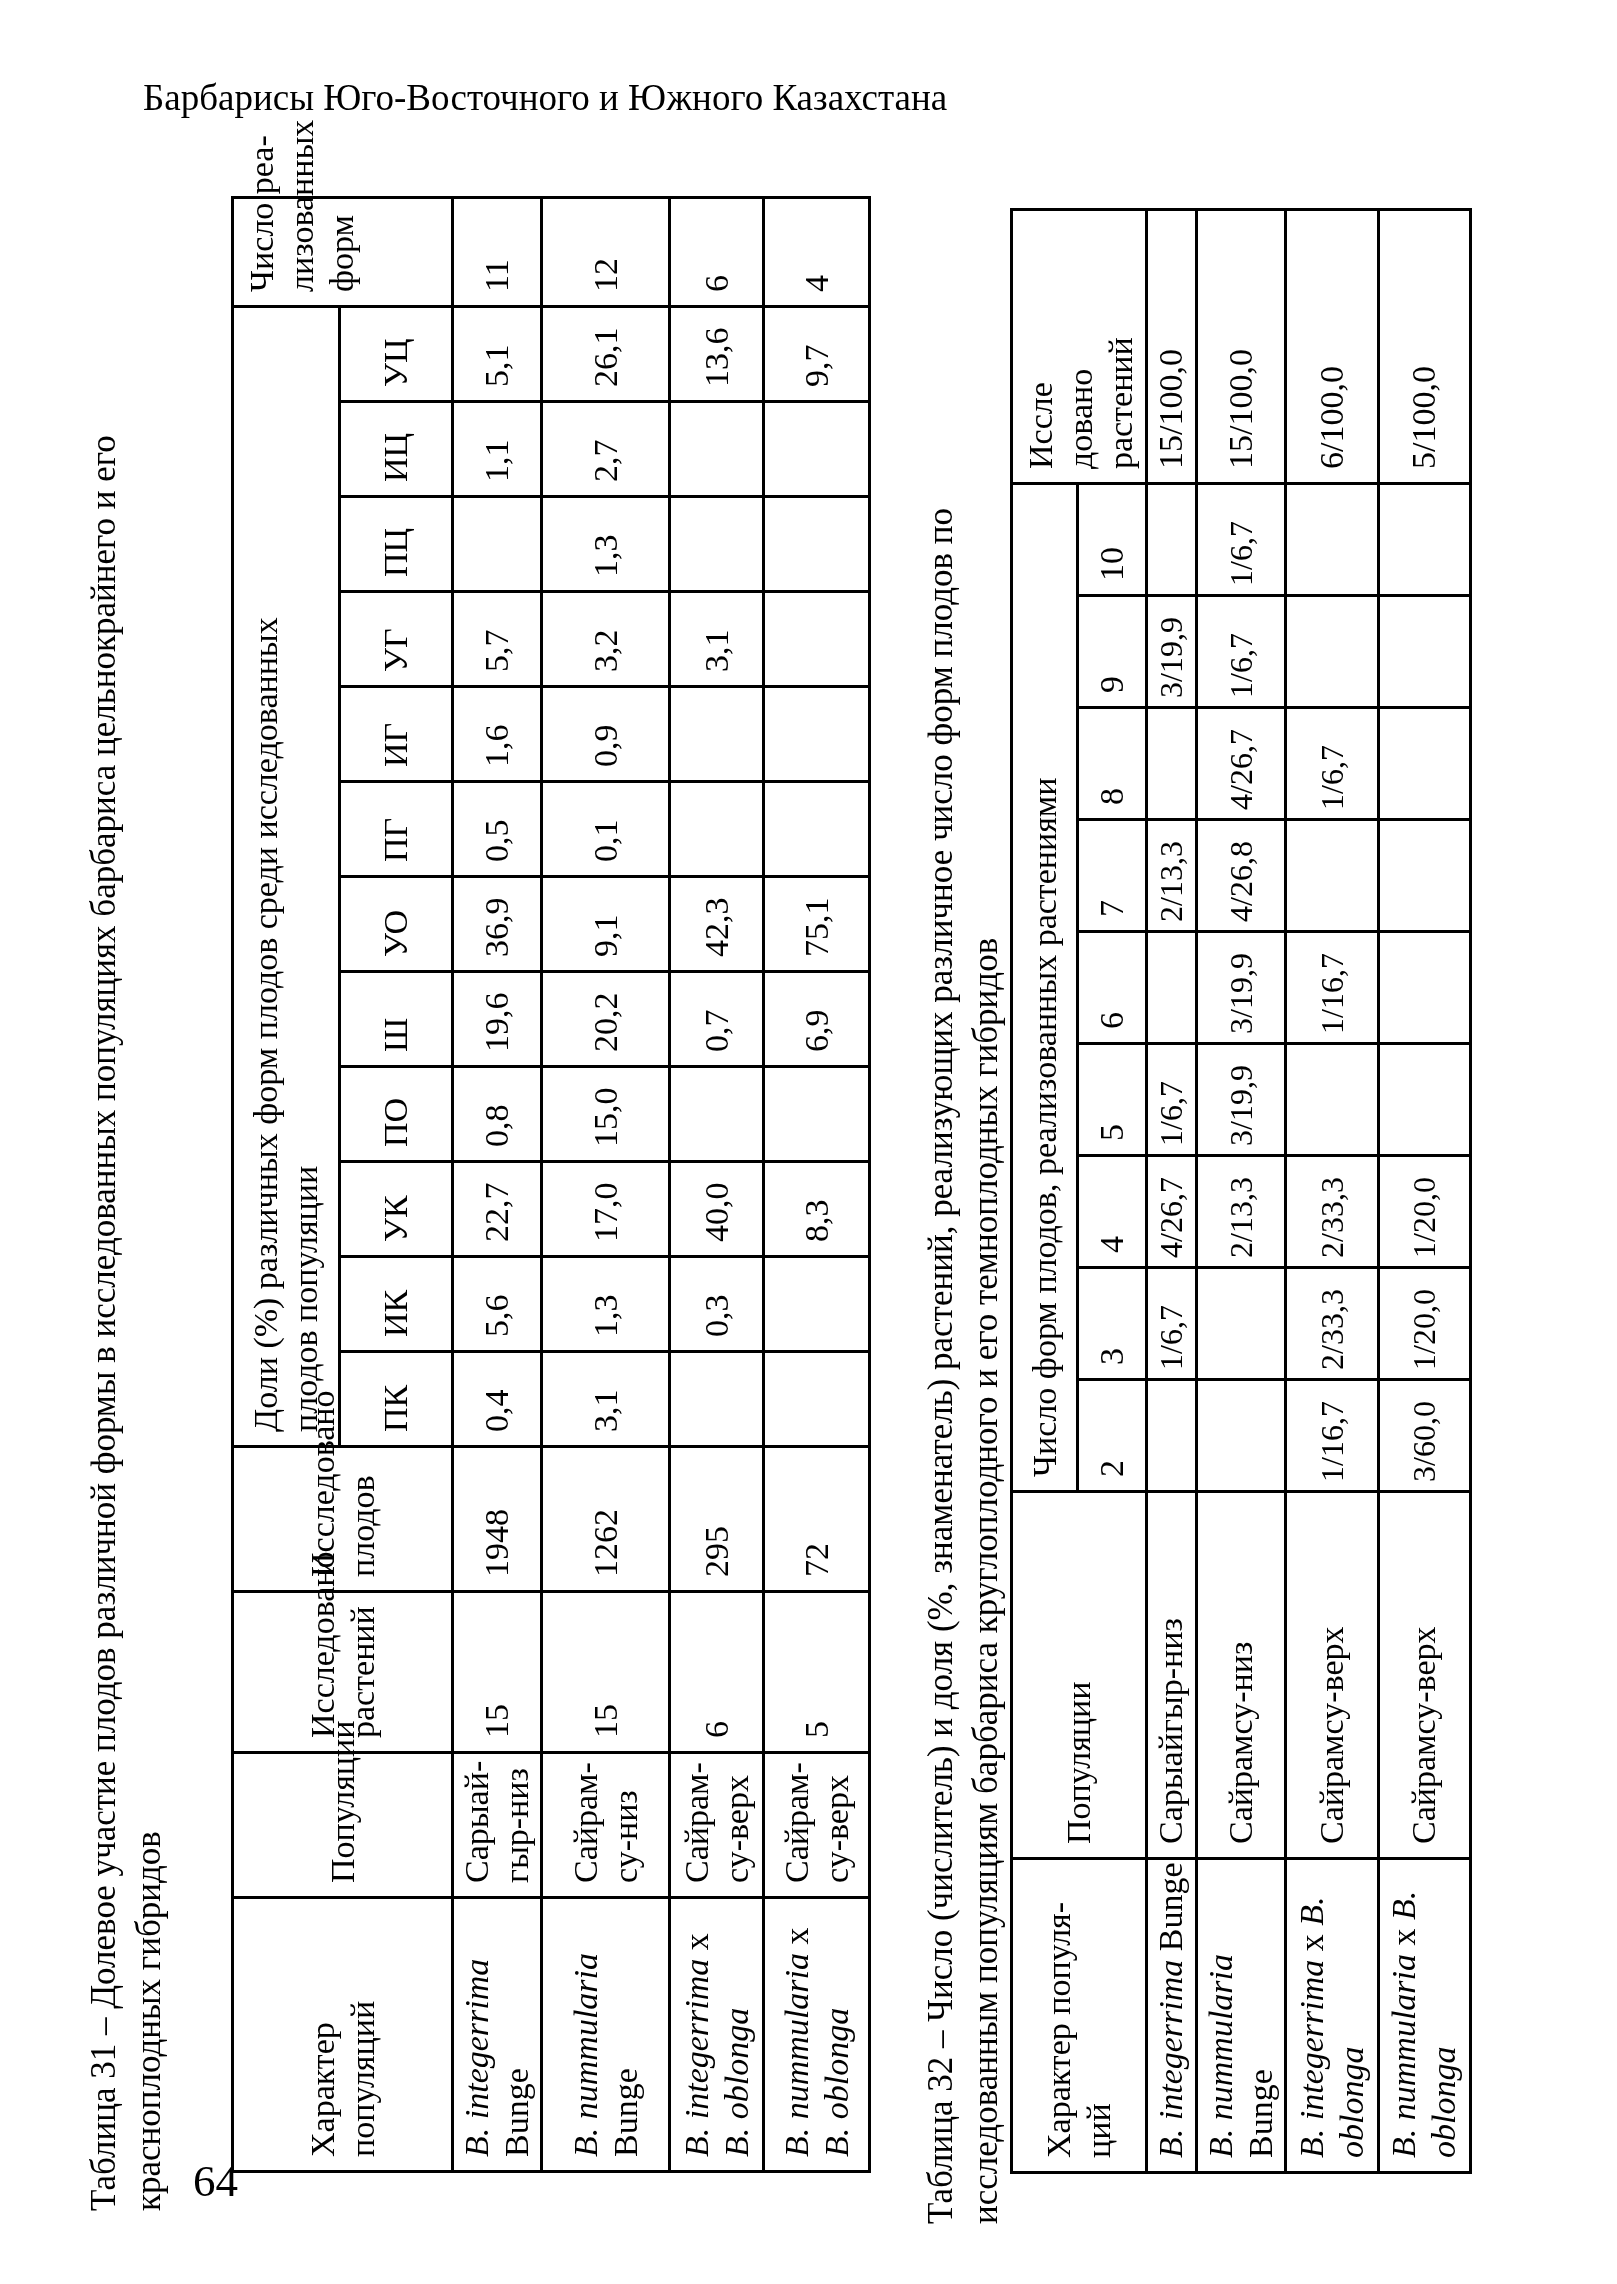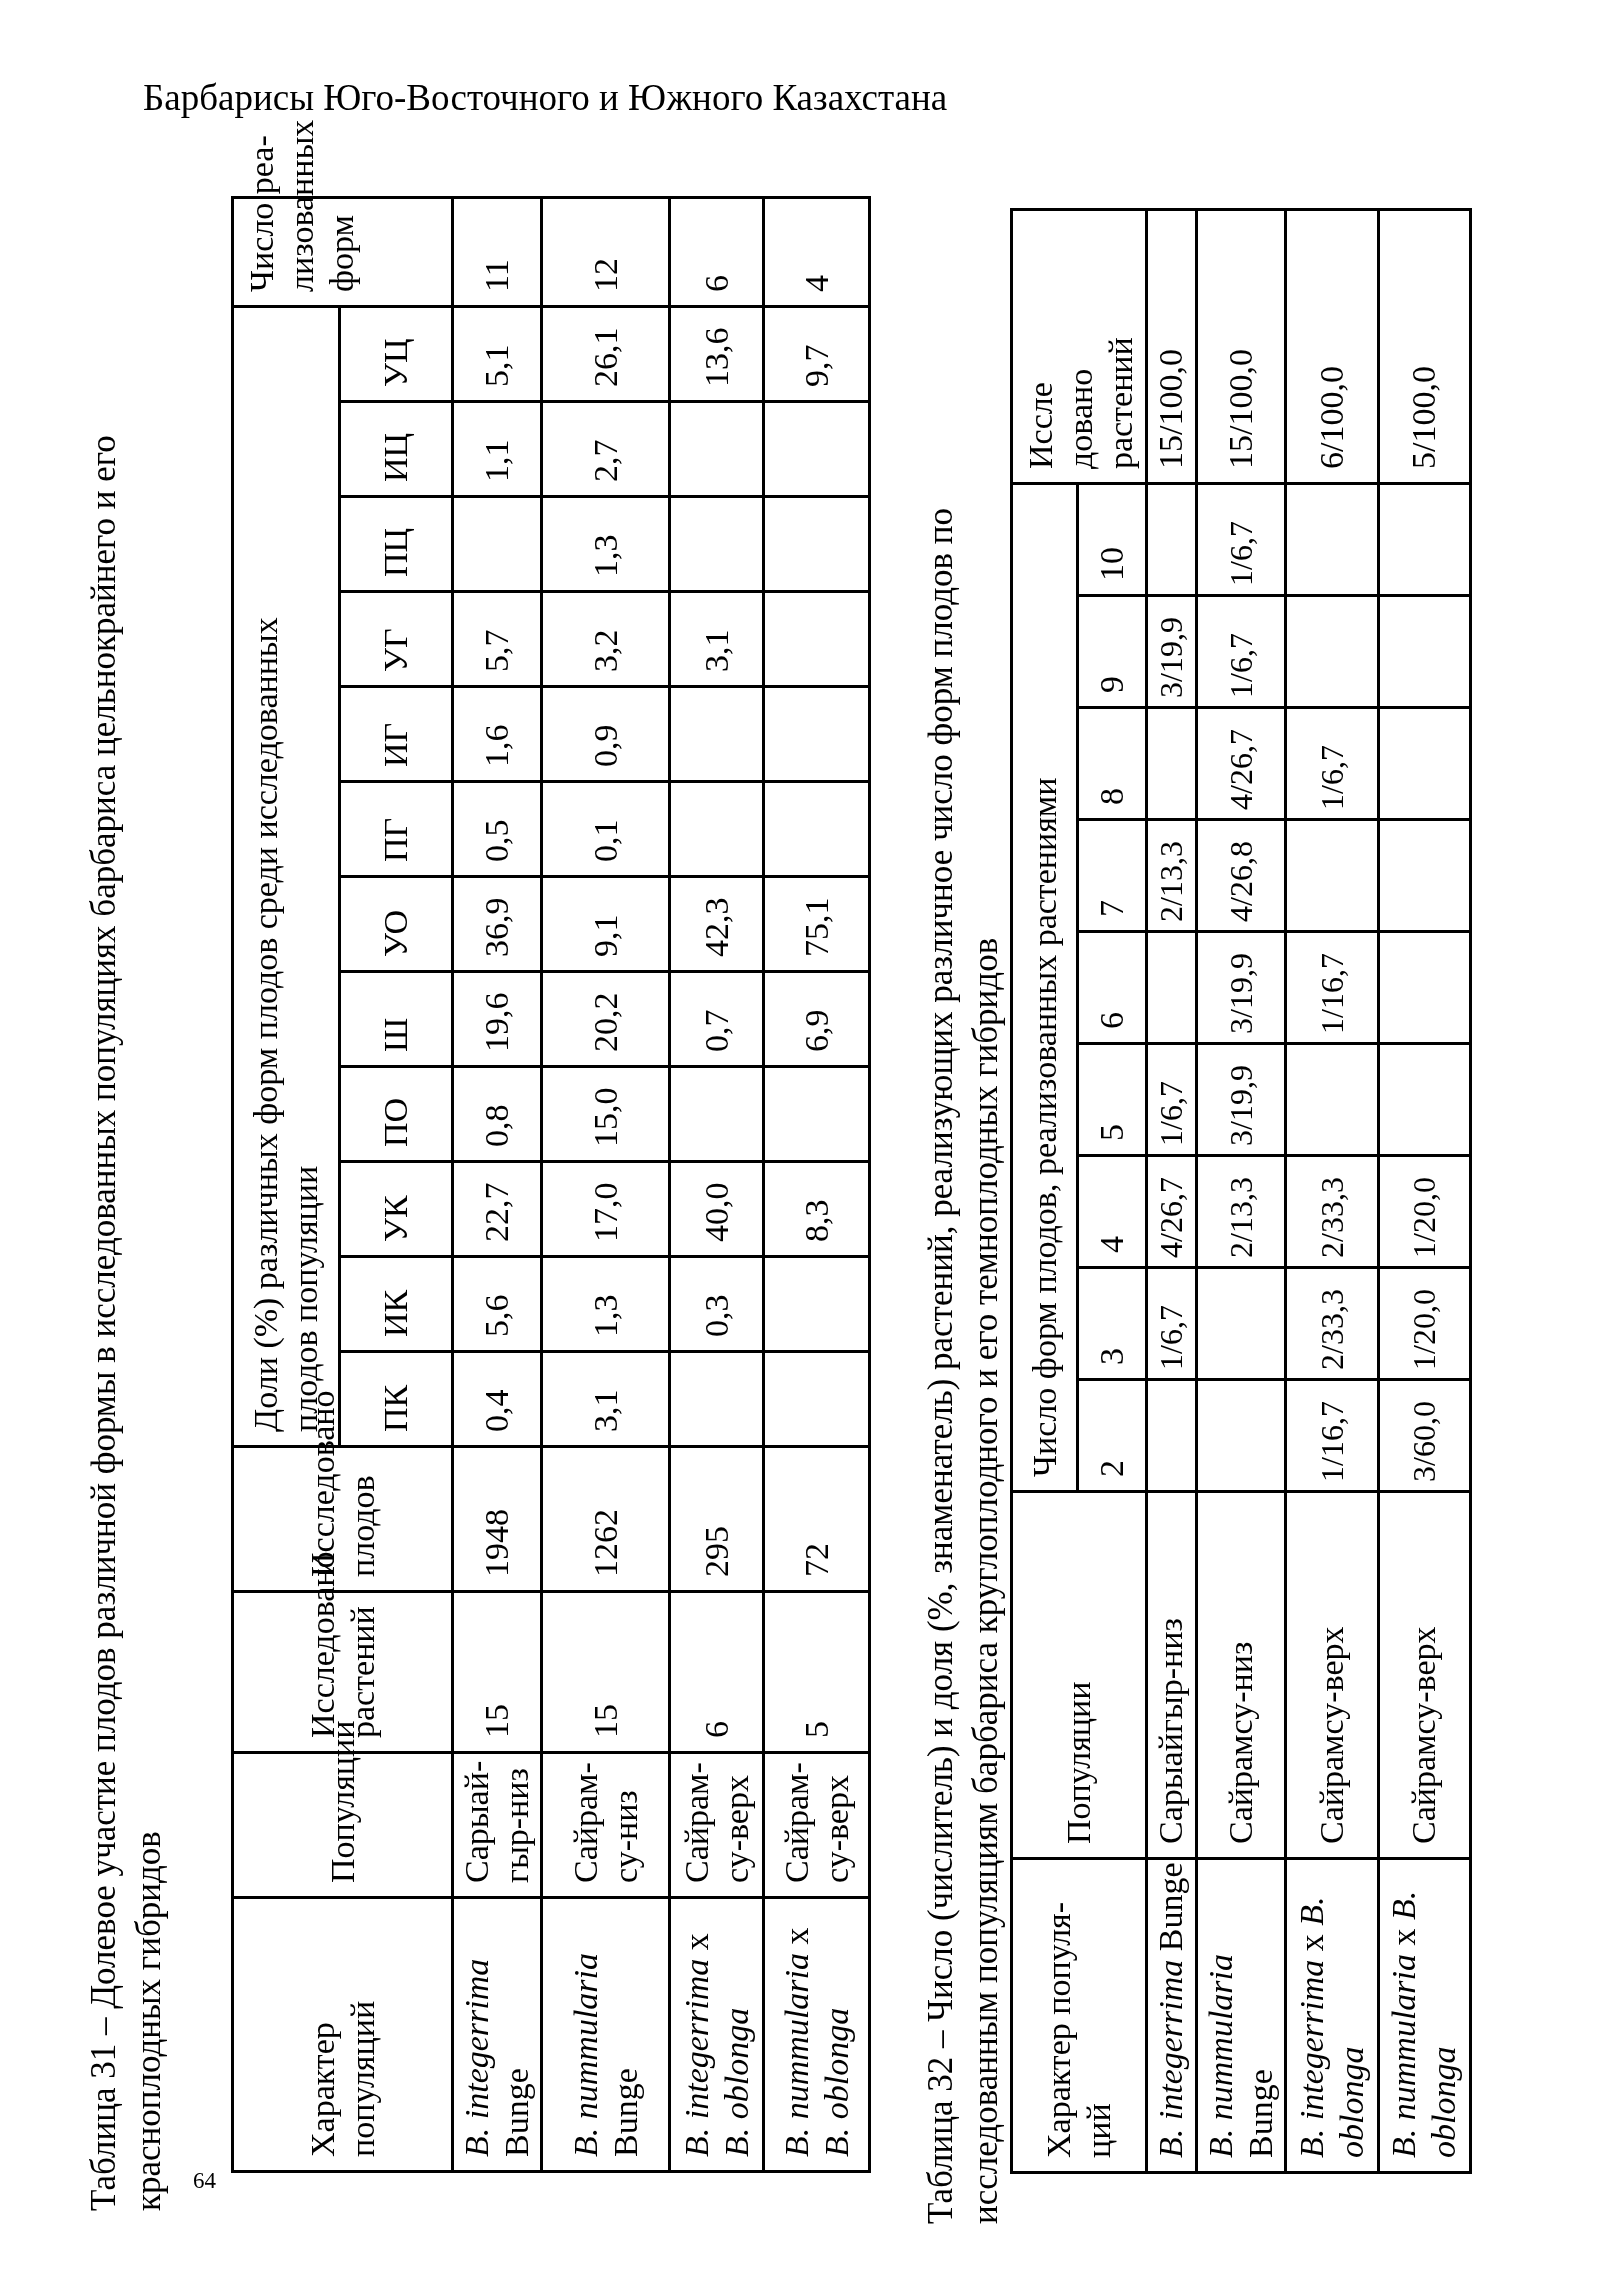--- a/index.html
+++ b/index.html
@@ -5,21 +5,21 @@
   html,body{margin:0;padding:0;}
   body{
     width:1618px;height:2284px;background:#ffffff;color:#000;
     font-family:"Liberation Serif", serif;position:relative;overflow:hidden;
   }
   #page{position:absolute;left:0;top:0;width:1618px;height:2284px;background:#fff;font-family:Liberation Serif, serif;}
   .running-header{
     position:absolute;left:143px;top:77px;font-size:37px;line-height:42px;white-space:nowrap;
   }
   .page-number{
-    position:absolute;left:193px;top:2161px;font-size:23px;line-height:40px;
+    position:absolute;left:193px;top:2161px;font-size:45px;line-height:40px;
   }
   
   .rot{
     position:absolute;transform-origin:0 0;
     transform:rotate(-90deg) translateX(-100%);
   }
   #t31wrap{left:81px;top:197px;width:2014px;height:788px;}
   #t32wrap{left:918px;top:121px;width:2103px;height:545px;}
   .tbl-title{font-size:35px;line-height:45px;white-space:nowrap;}
   #t31block .tbl-title{margin-bottom:60px;}

